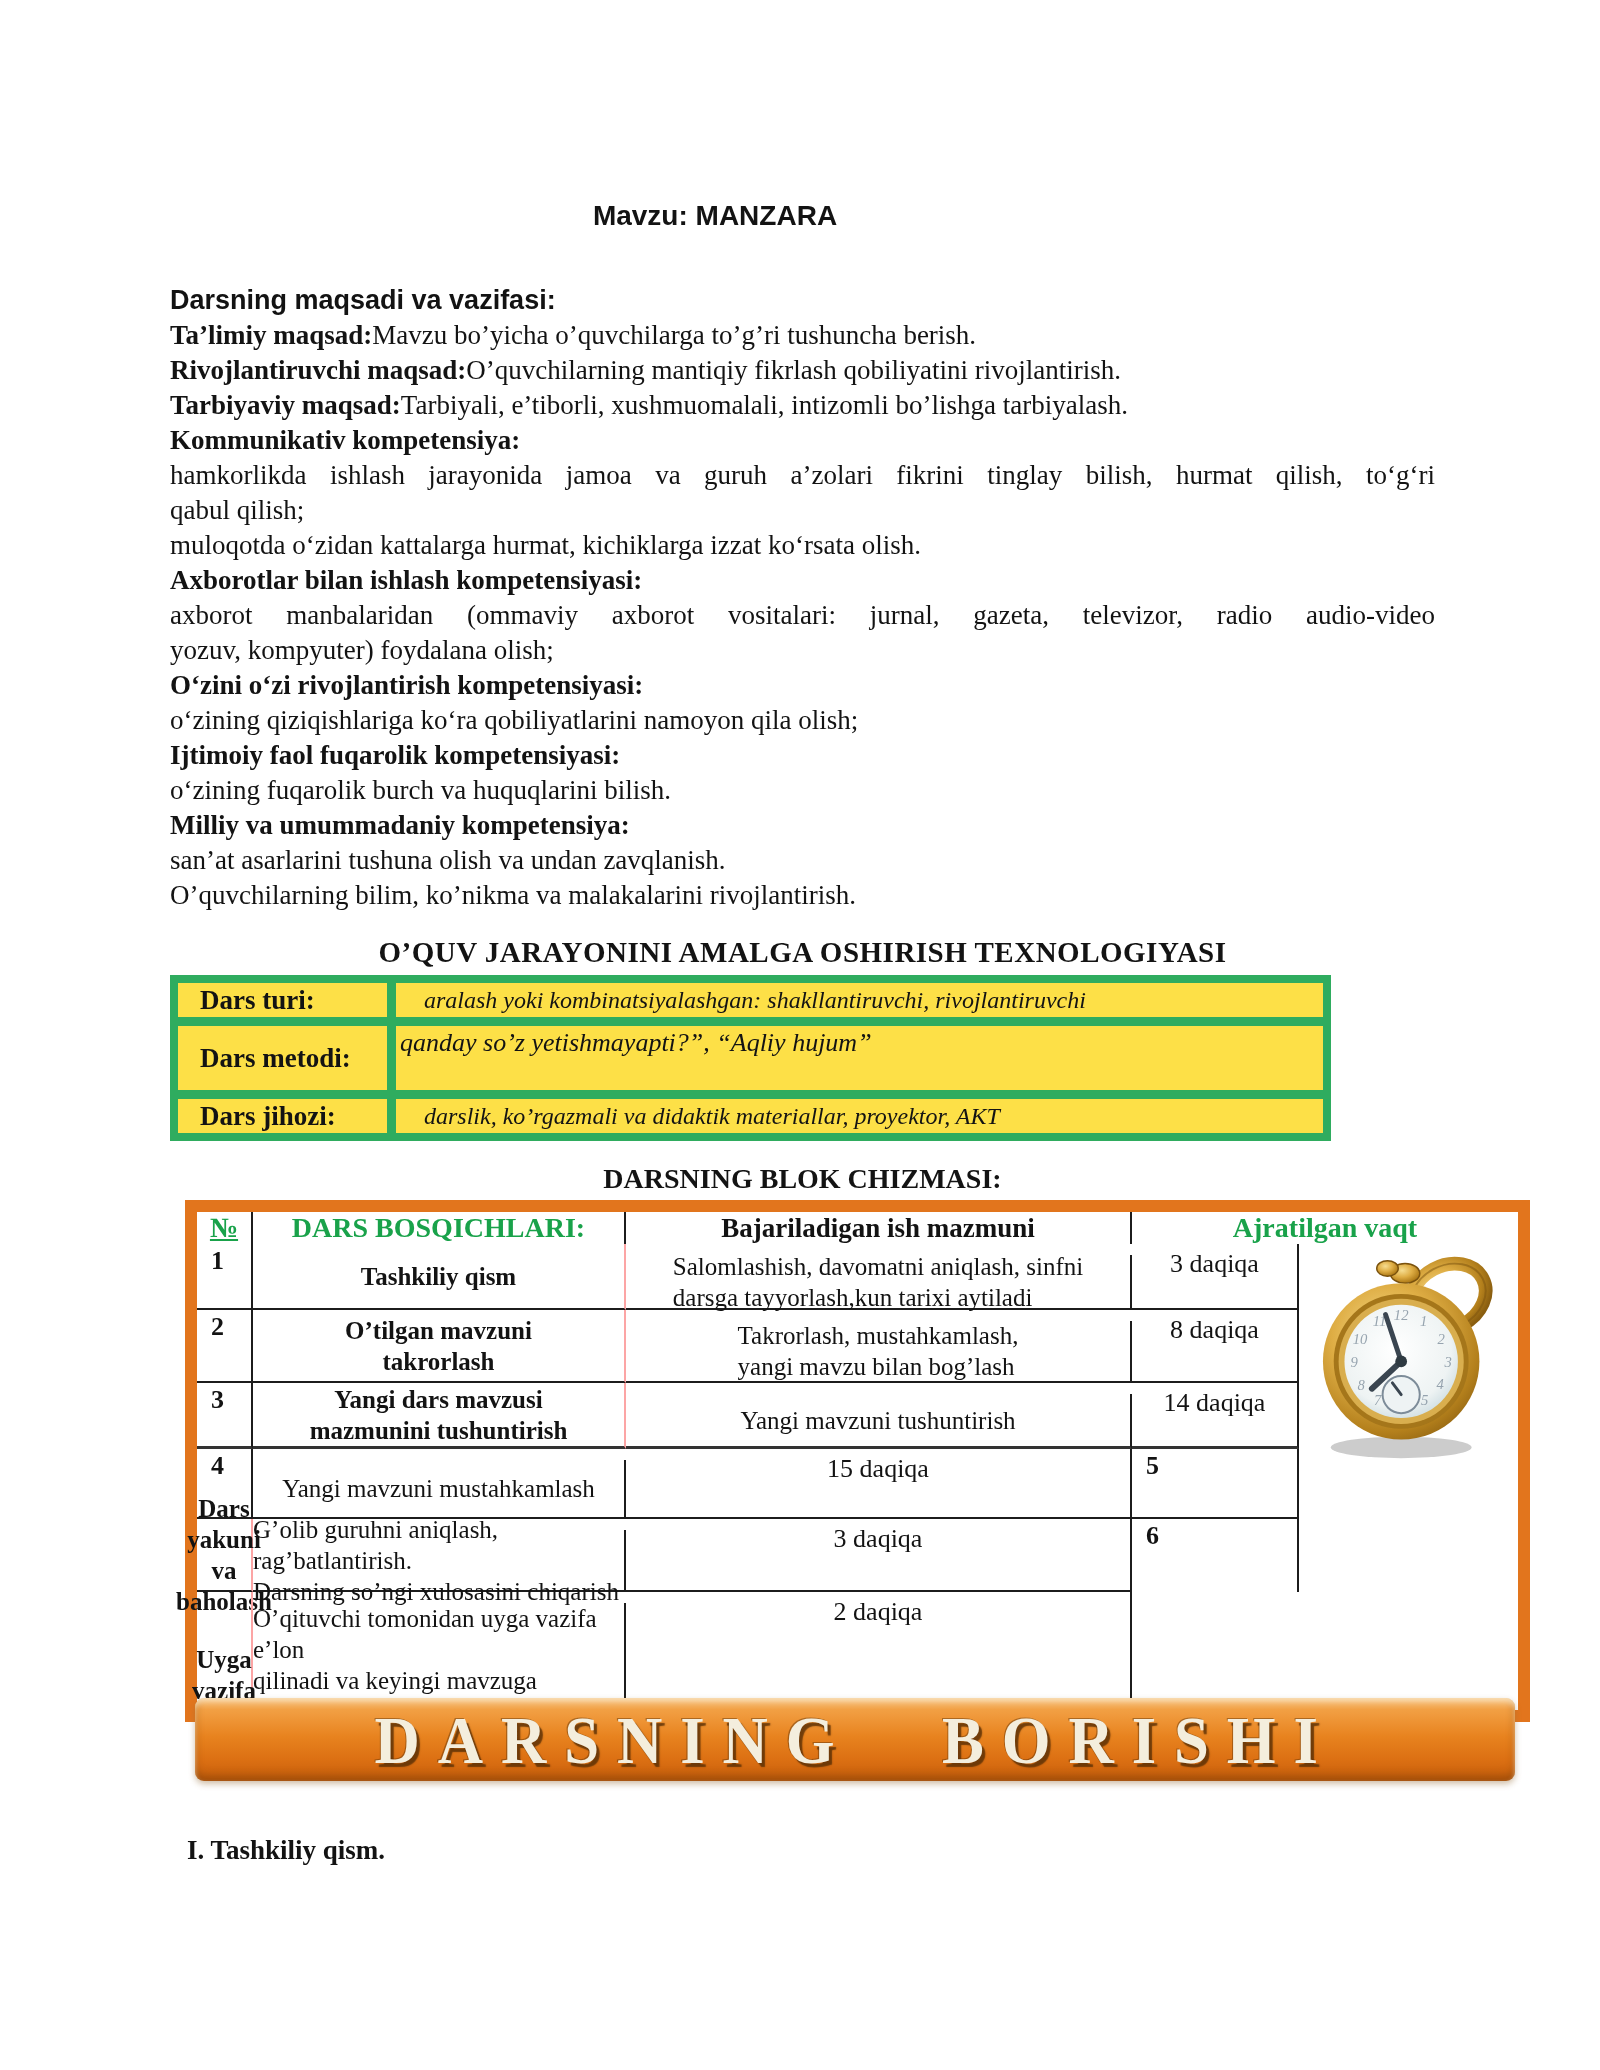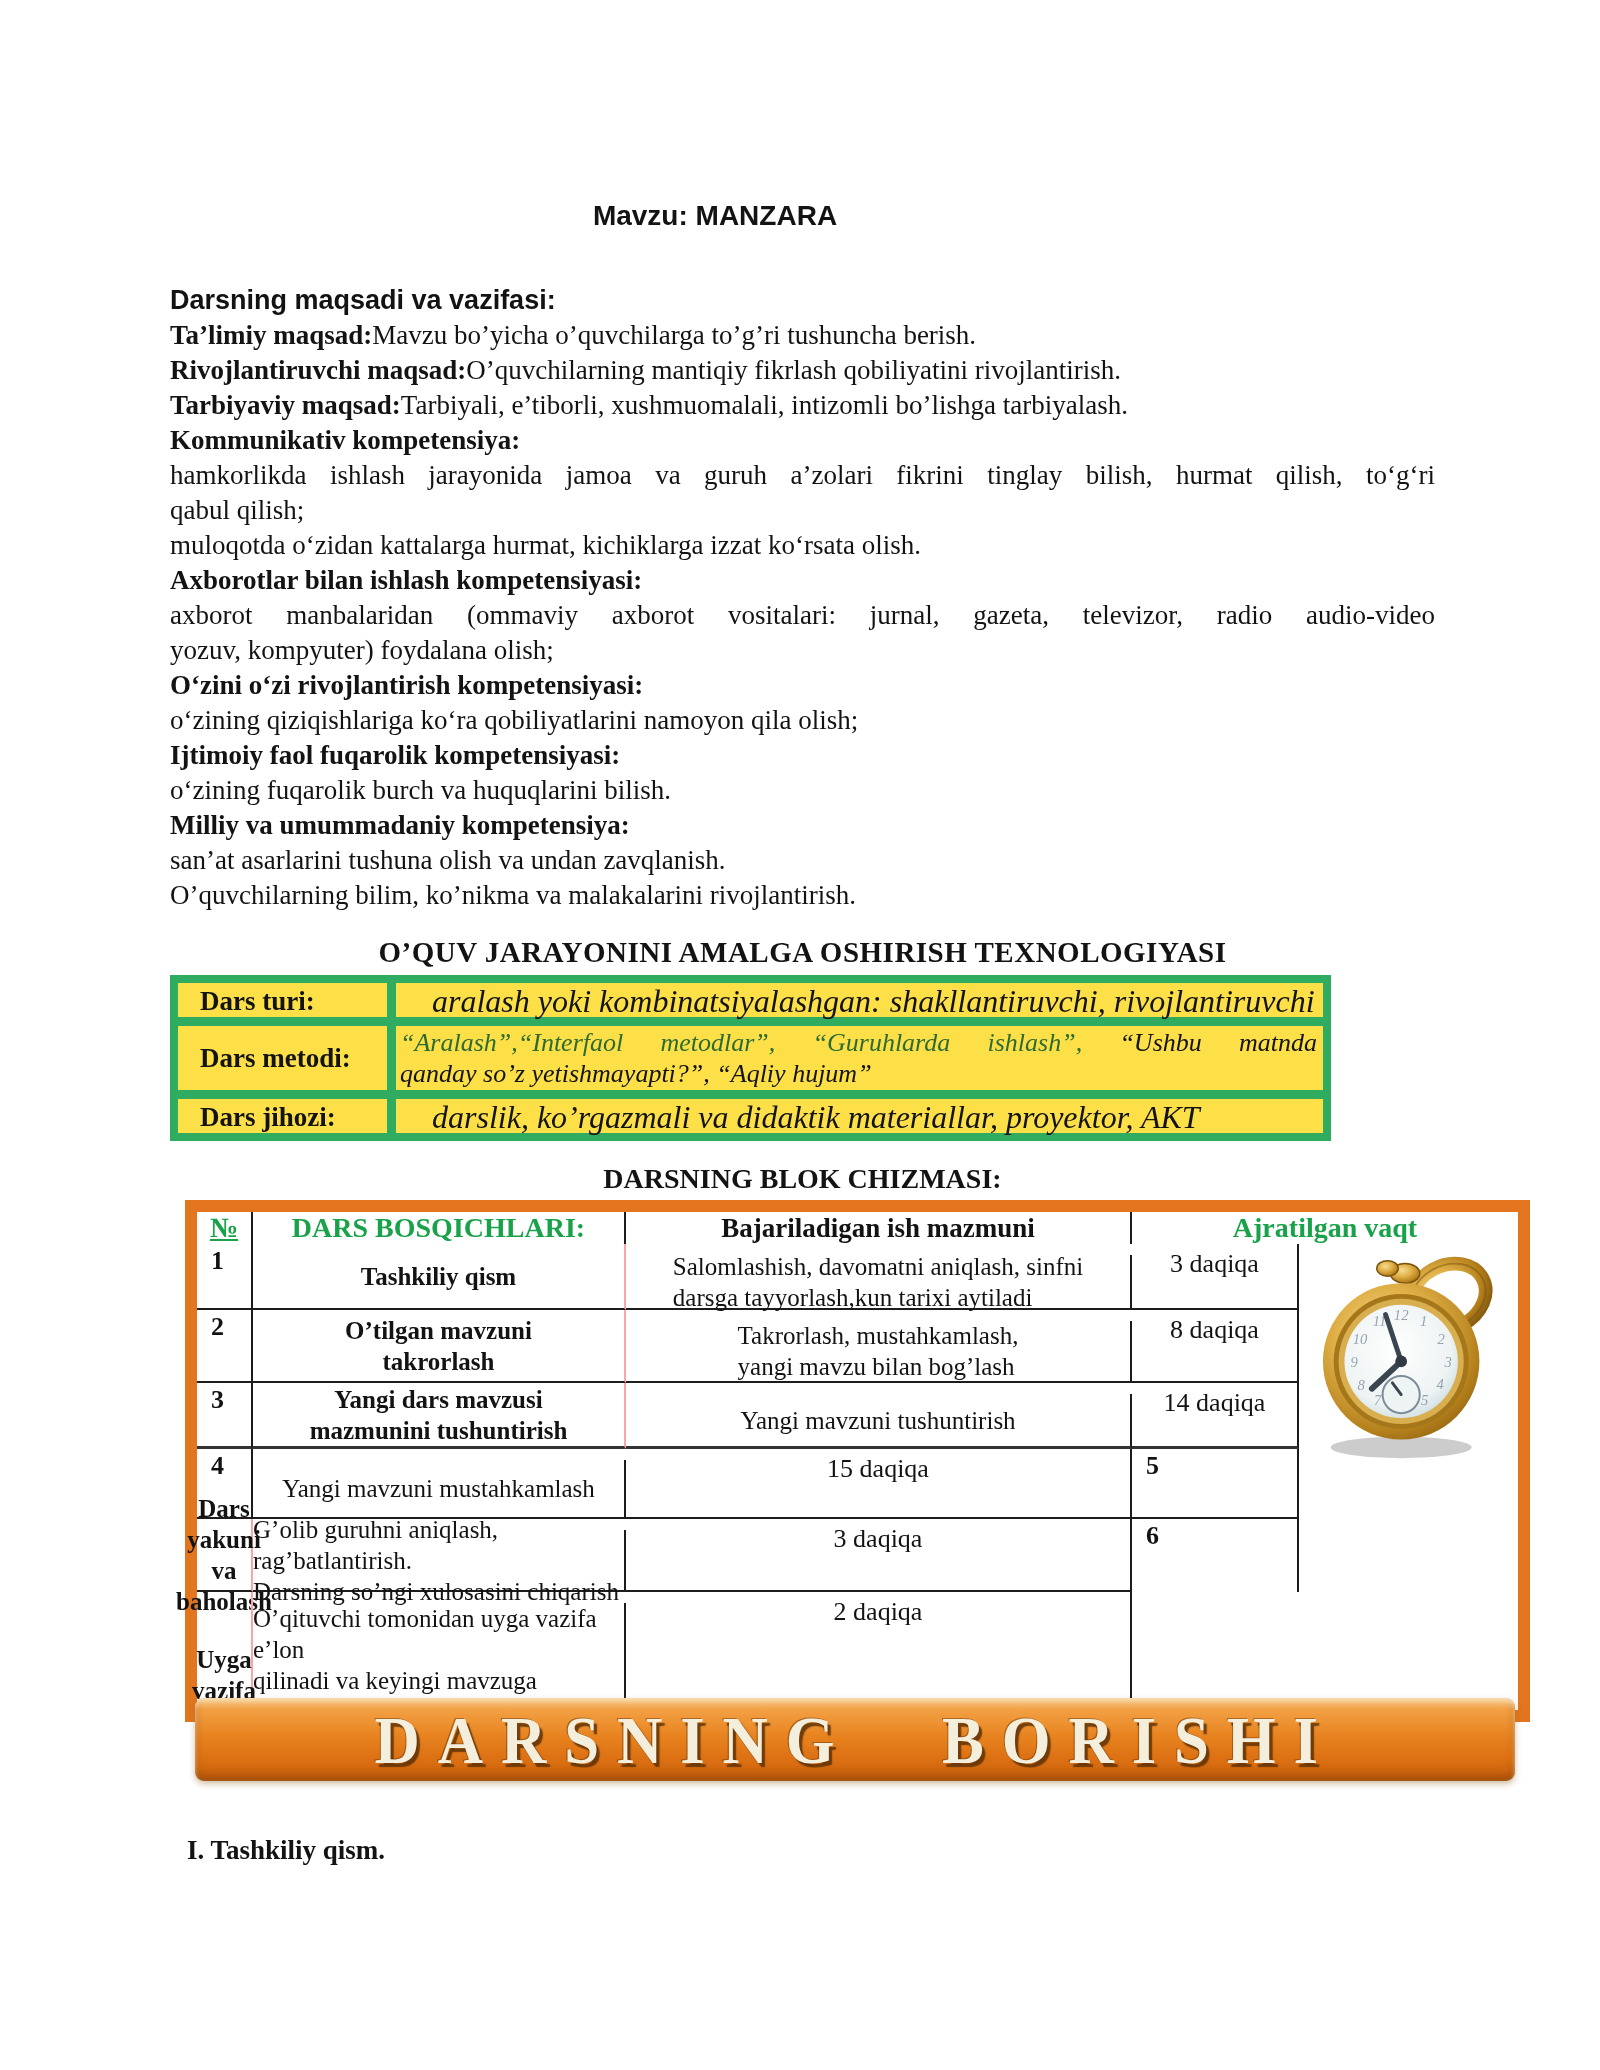--- a/index.html
+++ b/index.html
@@ -20,22 +20,22 @@
   
   .tech-heading{left:170px;top:936px;width:1265px;text-align:center;
     font-weight:bold;font-size:29px;letter-spacing:.5px;}
   .tech-table{left:170px;top:975px;width:1161px;box-sizing:border-box;
     border:8px solid var(--green-border);background:#fde047;}
   .tech-row{display:grid;grid-template-columns:218px 1fr;}
   .tech-sep{height:9px;background:var(--green-border);}
   .tech-label{border-right:9px solid var(--green-border);
     display:flex;align-items:center;padding-left:22px;
     font-weight:bold;font-size:27px;}
-  .tech-value{display:flex;align-items:center;padding-left:36px;
-    font-style:italic;font-size:32px;}
+  .tech-value{display:flex;align-items:center;padding-left:28px;
+    font-style:italic;font-size:24px;}
   .tech-value-multi{display:block;padding:1px 6px 0 4px;
     font-style:italic;font-size:26px;line-height:31px;}
   .tv-l1{text-align:justify;text-align-last:justify;white-space:nowrap;}
   .tv-green{color:var(--method-green);}
   .r-turi{height:34px;}
   .r-metodi{height:64px;}
   .r-jihozi{height:34px;}
 
   
   .blok-heading{left:170px;top:1163px;width:1265px;text-align:center;
@@ -119,21 +119,20 @@
 
 <div class="abs tech-table">
   <div class="tech-row r-turi">
     <div class="tech-label">Dars turi:</div>
     <div class="tech-value">aralash yoki kombinatsiyalashgan: shakllantiruvchi, rivojlantiruvchi</div>
   </div>
   <div class="tech-sep"></div>
   <div class="tech-row r-metodi">
     <div class="tech-label">Dars metodi:</div>
     <div class="tech-value-multi">
-      <div class="tv-l1"><span class="tv-green">“Aralash”,“Interfaol metodlar”, “Guruhlarda ishlash”,</span><span> “Ushbu matnda</span></div>
       <div class="tv-l2">qanday so’z yetishmayapti?”, “Aqliy hujum”</div>
     </div>
   </div>
   <div class="tech-sep"></div>
   <div class="tech-row r-jihozi">
     <div class="tech-label">Dars jihozi:</div>
     <div class="tech-value">darslik, ko’rgazmali va didaktik materiallar, proyektor, AKT</div>
   </div>
 </div>
 

